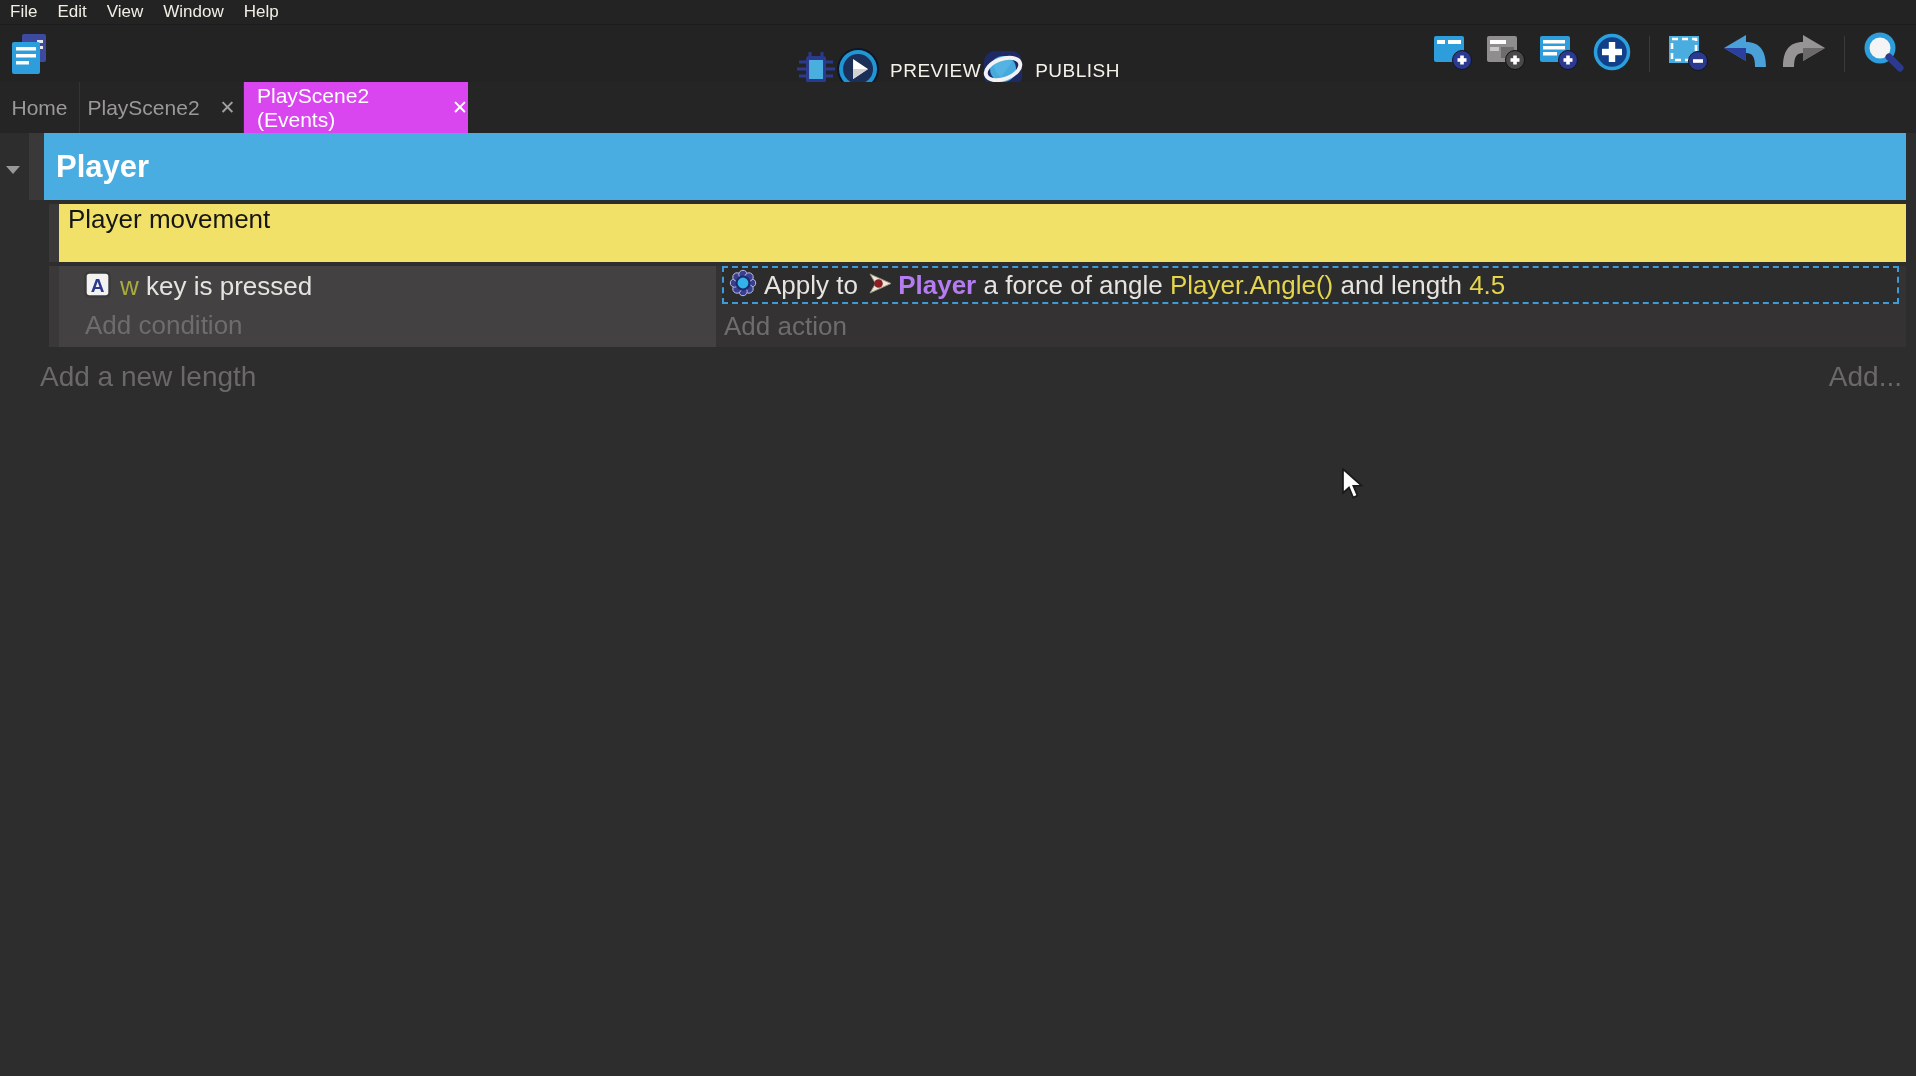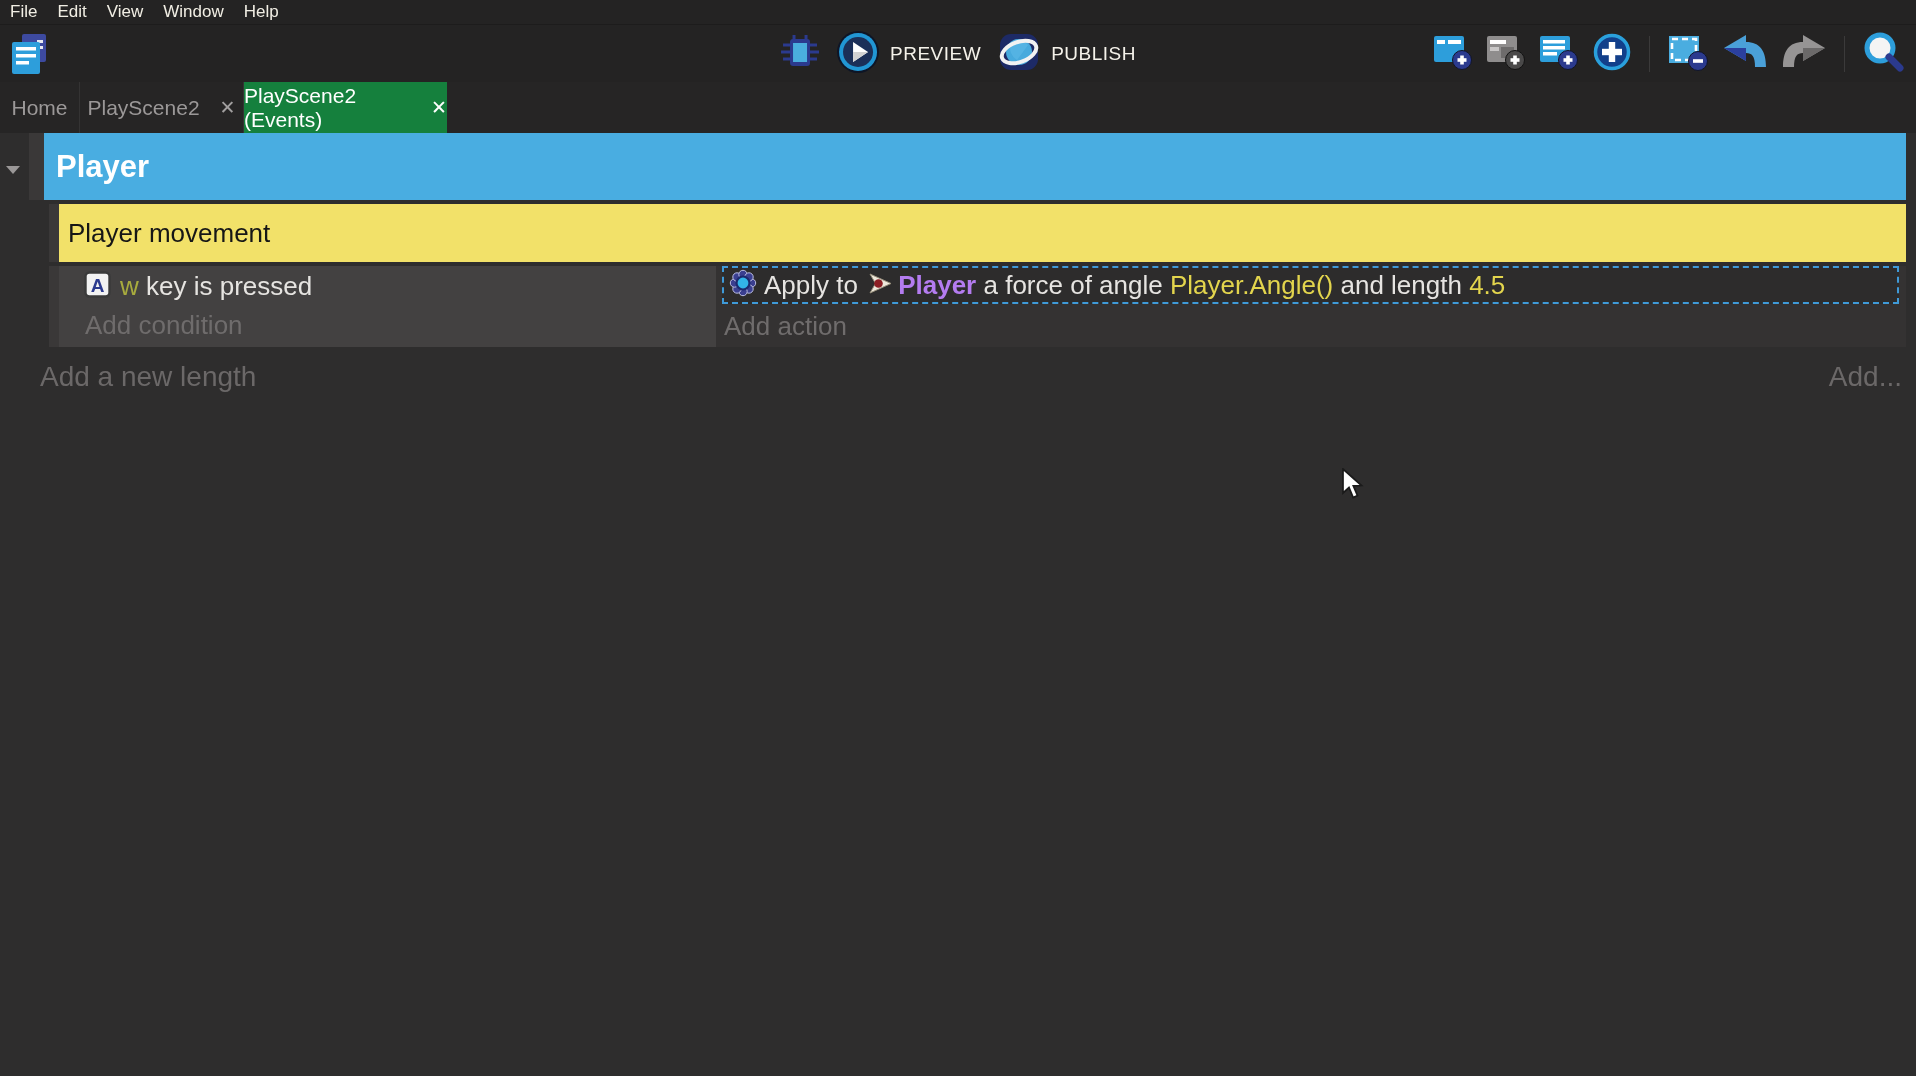--- a/index.html
+++ b/index.html
@@ -5,48 +5,48 @@
   * { margin:0; padding:0; box-sizing:border-box; }
   html,body { width:1916px; height:1076px; background:#2e2d2d; font-family:"Liberation Sans",sans-serif; overflow:hidden; position:relative; }
 
   
   .menubar { position:absolute; top:0; left:0; width:1916px; height:24px; background:#242323; display:flex; align-items:center; }
   .menu-item { font-size:17px; color:#f1eee4; padding:0 10px; line-height:24px; cursor:default; }
 
   
   .toolbar { position:absolute; top:24px; left:0; width:1916px; height:58px; background:#242323; border-top:1px solid #1d1c1c; }
   .logo { position:absolute; left:10px; top:7px; width:38px; height:44px; }
-  .toolbar-center { position:absolute; left:50%; top:0; transform:translateX(-50%); height:58px; display:flex; align-items:center; gap:16px; }
+  .toolbar-center { position:absolute; left:50%; top:17px; transform:translateX(-50%); height:58px; display:flex; align-items:center; }
   .tbtn { display:flex; align-items:center; gap:10px; cursor:pointer; }
   .tlabel { font-size:19px; color:#f5f2ea; letter-spacing:.5px; }
   .toolbar-right { position:absolute; right:12px; top:0; height:58px; display:flex; align-items:center; gap:13px; }
   .vsep { width:1px; height:36px; background:#3b3a3a; margin:0 4px; }
   .ibtn { display:flex; align-items:center; justify-content:center; cursor:pointer; }
 
   
   .tabbar { position:absolute; top:82px; left:0; width:1916px; height:51px; background:#262525; display:flex; }
   .tab { height:51px; display:flex; align-items:center; justify-content:center; gap:20px; font-size:21px; color:#9b9898; border-right:1px solid #343333; cursor:pointer; }
   .tab-home { width:80px; }
   .tab-ps2 { width:164px; }
-  .tab.active { width:203px; background:#15803d; color:#fff; border-right:none; }
+  .tab.active { width:224px; background:#d946ef; color:#fff; border-right:none;padding-left:13px; }
   .tab-close { font-size:19px; color:#a19f9f; cursor:pointer; }
   .tab.active .tab-close { color:#fff; }
 
   
   .collapse-arrow { position:absolute; left:6px; top:166px; width:0; height:0;
     border-left:7px solid transparent; border-right:7px solid transparent; border-top:8px solid #9a9797; cursor:pointer; }
   .strip { position:absolute; background:#3a3838; cursor:grab; }
   .strip-group   { left:29px; top:133px; width:15px; height:67px; }
   .strip-comment { left:49px; top:204px; width:10px; height:58px; }
   .strip-event   { left:49px; top:266px; width:10px; height:81px; }
 
   .group-bar { position:absolute; left:44px; top:133px; width:1862px; height:67px; background:#49ade1; display:flex; align-items:center; padding-left:12px; cursor:pointer; }
   .group-title { font-size:31px; font-weight:bold; color:#ffffff; }
 
-  .comment-bar { position:absolute; left:59px; top:204px; width:1847px; height:58px; background:#f2e169; display:flex; align-items:center; padding-left:9px; cursor:pointer; }
+  .comment-bar { position:absolute; left:59px; top:204px; width:1847px; height:58px; background:#f2e169; display:flex; padding-left:9px; cursor:pointer; }
   .comment-text { font-size:26px; color:#161616; }
 
   .cond-cell { position:absolute; left:59px; top:266px; width:657px; height:81px; background:#434141; }
   .cond-line { position:absolute; left:25px; top:5px; display:flex; align-items:center; gap:9px; cursor:pointer; }
   .cond-text { font-size:26px; color:#e6e4e1; white-space:pre; }
   .key-txt { color:#a8ab3e; }
   .add-link { font-size:26px; color:#6f6c6c; cursor:pointer; }
   .add-cond { position:absolute; left:26px; top:44px; }
 
   .action-cell { position:absolute; left:716px; top:266px; width:1190px; height:81px; background:#343232; }

